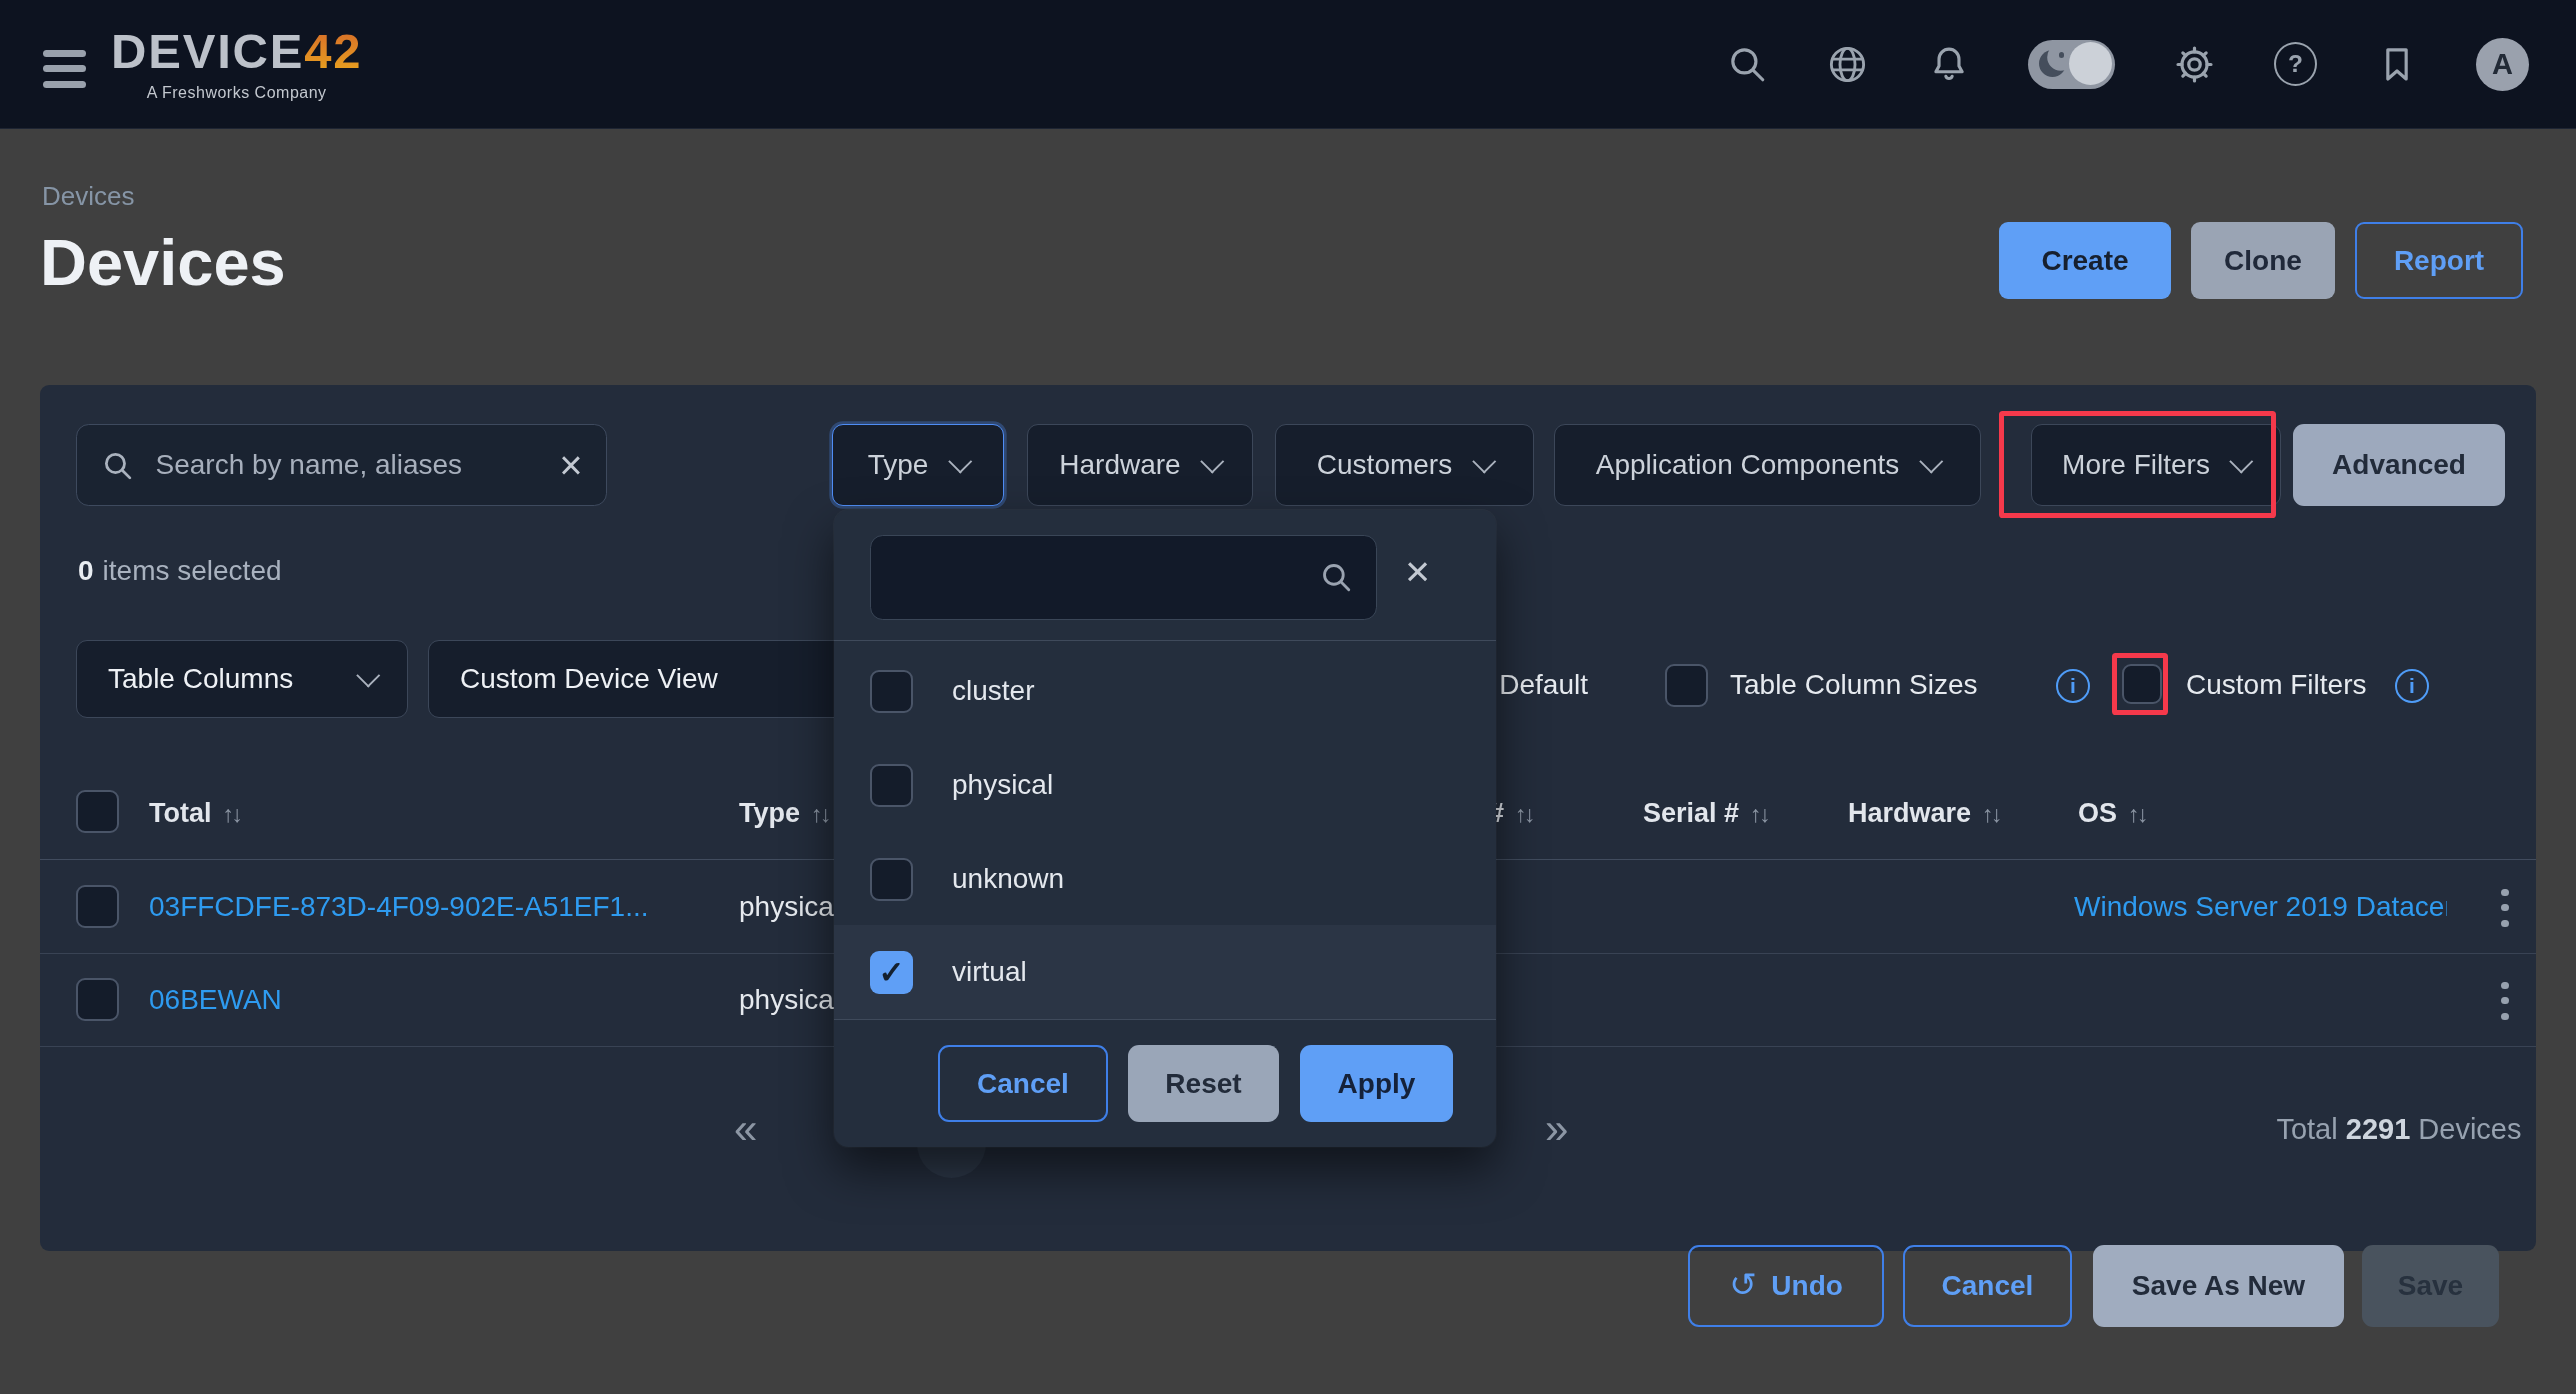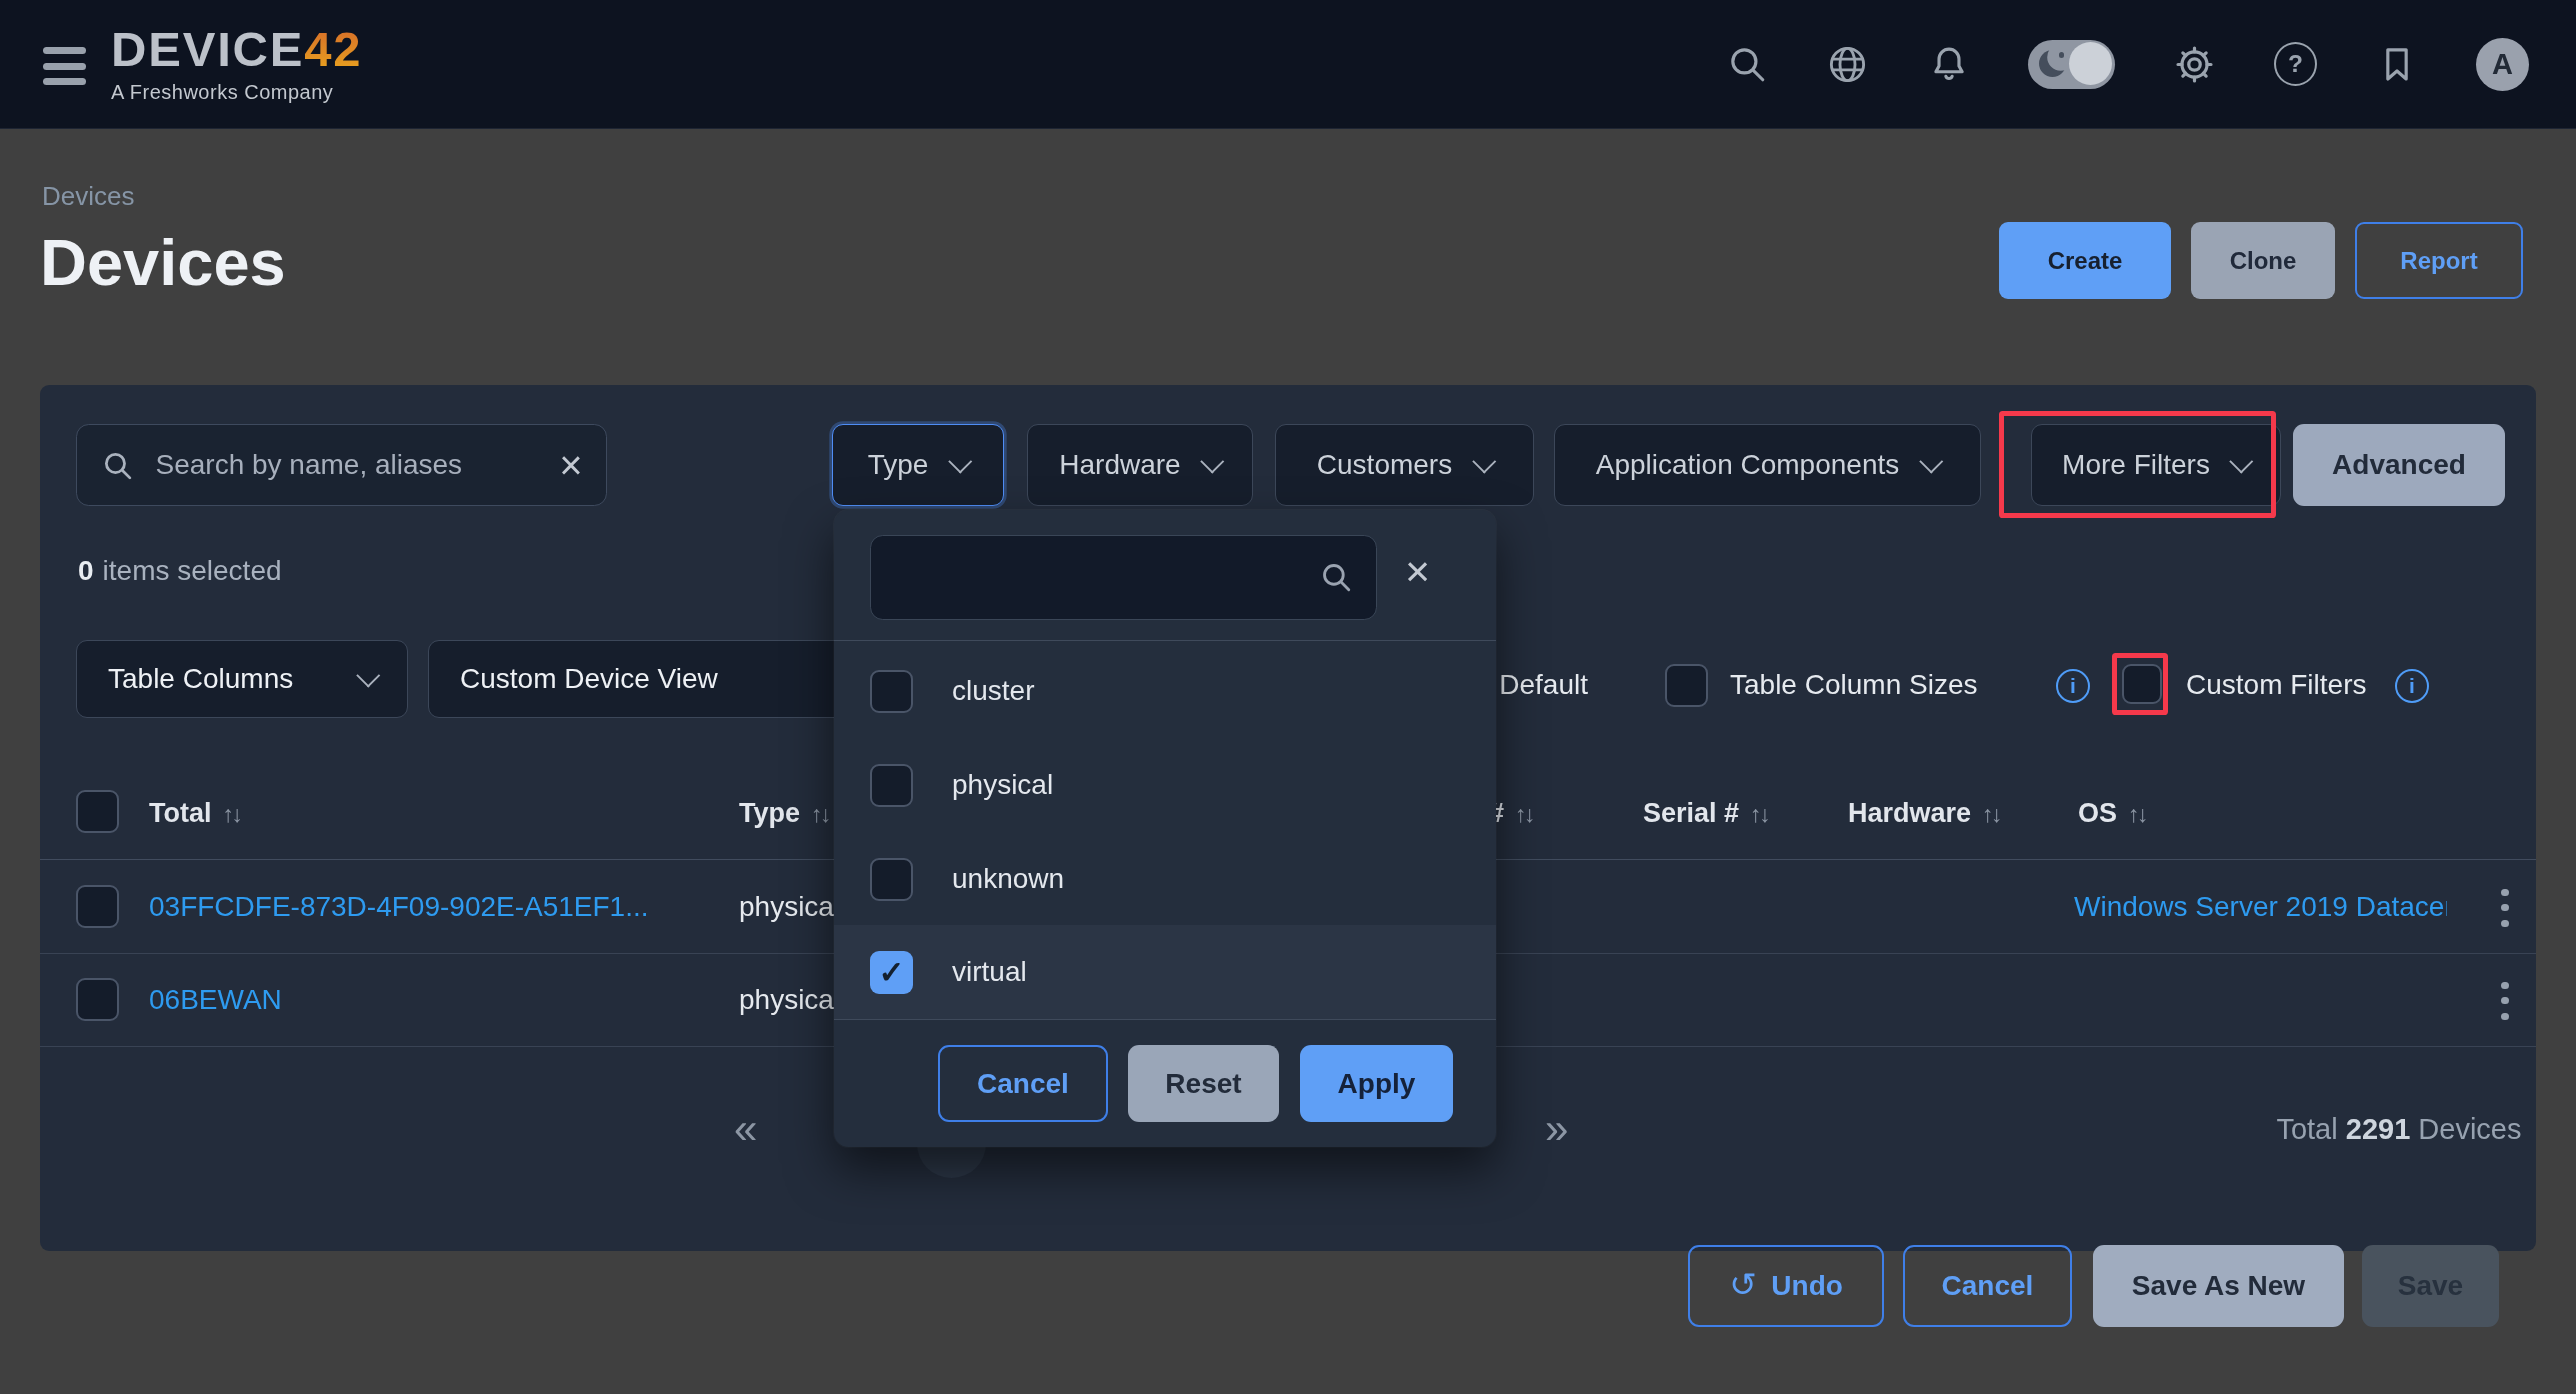--- a/index.html
+++ b/index.html
@@ -8,38 +8,38 @@
 
   
   .topbar{position:absolute;left:0;top:0;width:100%;height:129px;background:#0d1320;
     border-bottom:0.9px solid #1e2533;display:flex;align-items:center;justify-content:space-between;
     padding:0 47px 0 43px;box-sizing:border-box;z-index:10;}
   .brand{display:flex;align-items:flex-start;gap:25px;}
   .hamburger{display:flex;flex-direction:column;gap:8.2px;margin-top:23.5px;cursor:pointer;}
   .hamburger i{width:43px;height:7.2px;border-radius:3.6px;background:#99a1ac;}
   .logo-main{font-size:49px;font-weight:bold;letter-spacing:1.8px;color:#bcc1c9;line-height:1.05;}
   .logo-accent{background:linear-gradient(180deg,#d4672a,#eaa81e);-webkit-background-clip:text;background-clip:text;color:transparent;}
-  .tagline{font-size:20px;color:#c3c8cf;margin-top:6px;letter-spacing:0.5px;}
+  .tagline{font-size:16px;color:#c3c8cf;margin-top:6px;letter-spacing:0.5px;text-align:center;}
   .top-icons{display:flex;align-items:center;gap:58px;}
   .icon-btn{width:43px;height:43px;display:flex;align-items:center;justify-content:center;color:#9aa3ae;cursor:pointer;}
   .toggle{width:87px;height:49px;border-radius:25px;background:#8f96a2;position:relative;cursor:pointer;}
   .toggle .knob{position:absolute;right:2.7px;top:2.7px;width:43px;height:43px;border-radius:50%;background:#ccd1d8;}
   .toggle .moon{position:absolute;left:11px;top:10px;width:27px;height:27px;border-radius:50%;
     box-shadow:inset 8.2px -6.3px 0 0 #454e5c;}
   .toggle .spark{position:absolute;left:31px;top:12.7px;width:5.4px;height:5.4px;border-radius:50%;background:#454e5c;}
   .avatar{width:53px;height:53px;border-radius:50%;background:#9aa1ad;color:#222a36;
     display:flex;align-items:center;justify-content:center;font-size:29px;font-weight:bold;cursor:pointer;}
   .help-circle{width:40px;height:40px;border-radius:50%;border:2.7px solid #9aa3ae;display:flex;align-items:center;justify-content:center;
     font-size:24.5px;font-weight:bold;color:#9aa3ae;}
 
   
   .breadcrumb{position:absolute;left:42px;top:181px;font-size:26px;color:#8695a6;}
   .page-title{position:absolute;left:40px;top:225px;font-size:65px;font-weight:bold;color:#eef1f5;}
   .top-actions{position:absolute;top:222px;right:53px;display:flex;gap:20px;}
-  .btn{display:flex;align-items:center;justify-content:center;border-radius:9px;font-size:24px;font-weight:600;
+  .btn{display:flex;align-items:center;justify-content:center;border-radius:9px;font-size:28px;font-weight:600;
     box-sizing:border-box;cursor:pointer;}
   .btn-create{width:172px;height:77px;background:#5f9ff6;color:#17202f;}
   .btn-clone{width:144px;height:77px;background:#9aa4b4;color:#20293a;}
   .btn-report{width:168px;height:77px;background:transparent;border:2.7px solid #3f7fe8;color:#5f9ff6;}
 
   
   .panel{position:absolute;left:40px;top:385px;width:2496px;height:866px;background:#232c3b;border-radius:9px;}
 
   .search-box{position:absolute;left:36px;top:39px;width:531px;height:82px;background:#1a2331;
     border:1.8px solid #3e4a5e;border-radius:12.7px;display:flex;align-items:center;gap:20px;

